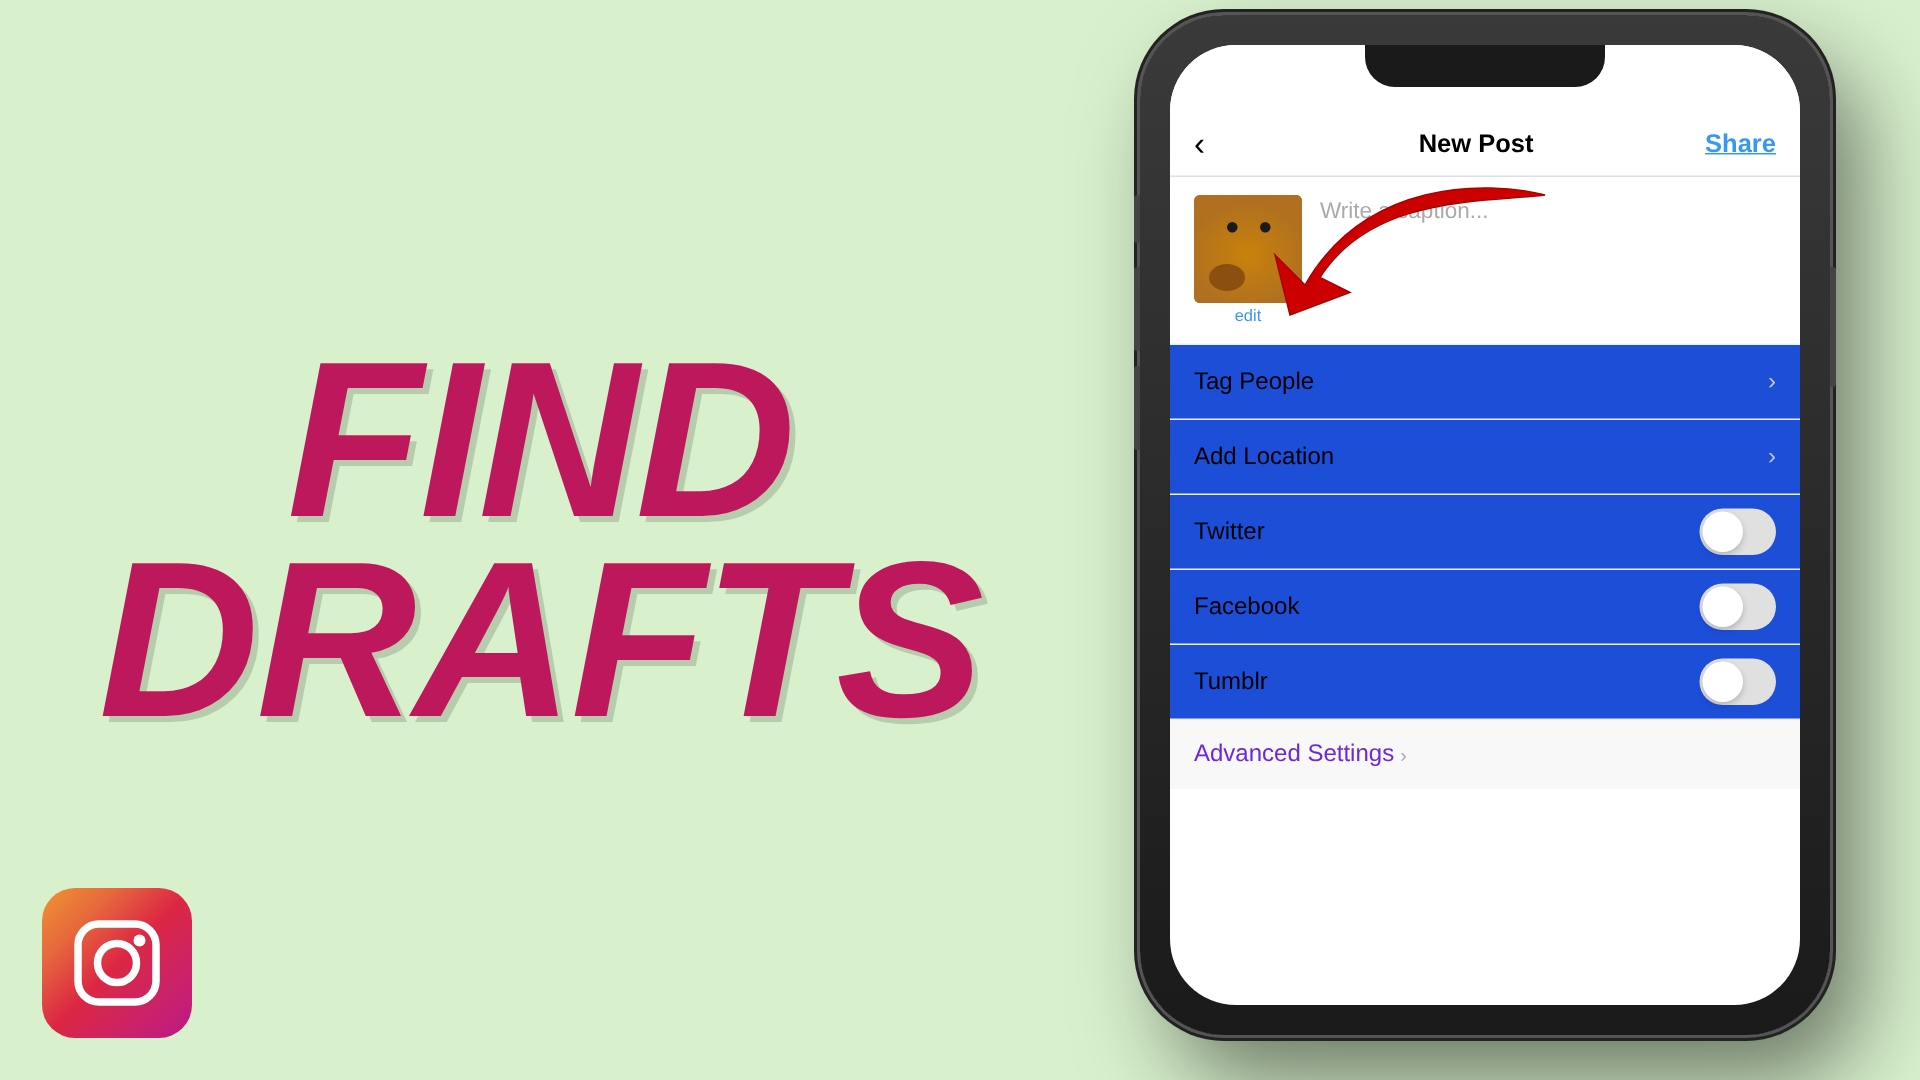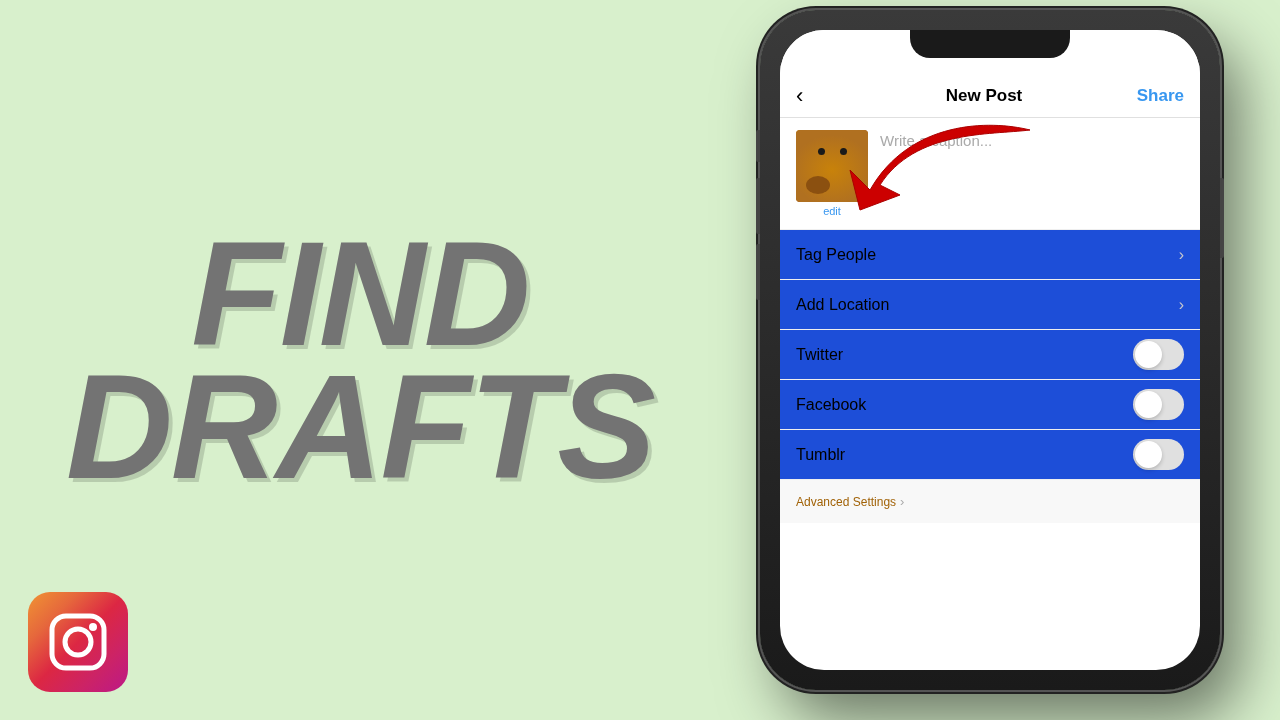--- a/index.html
+++ b/index.html
@@ -21,21 +21,21 @@
       height: 720px;
       display: flex;
       flex-direction: column;
       align-items: center;
       justify-content: center;
     }
 
     .headline {
       font-size: 148px;
       font-weight: 900;
-      color: #737373;
+      color: #be185d;
       text-transform: uppercase;
       line-height: 0.9;
       text-align: center;
       font-style: italic;
       letter-spacing: -2px;
       text-shadow: 4px 4px 0px rgba(0,0,0,0.15);
       font-family: 'Arial Black', 'Impact', sans-serif;
     }
 
     
@@ -136,20 +136,21 @@
       font-size: 17px;
       font-weight: 600;
       color: #000;
       margin-left: 28px;
     }
 
     .nav-share {
       font-size: 17px;
       font-weight: 600;
       color: #3897f0;
+      text-decoration: underline;
     }
 
     
     .caption-area {
       padding: 12px 16px;
       display: flex;
       align-items: flex-start;
       border-bottom: 1px solid #efefef;
       background: #fff;
     }
@@ -265,22 +266,22 @@
 
     
     .advanced-settings {
       display: flex;
       align-items: center;
       padding: 14px 16px;
       background: #f8f8f8;
     }
 
     .advanced-label {
-      font-size: 12px;
-      color: #a16207;
+      font-size: 16px;
+      color: #6d28d9;
     }
 
     .advanced-chevron {
       font-size: 13px;
       color: #aaa;
       margin-left: 4px;
     }
 
     
     .red-arrow {

